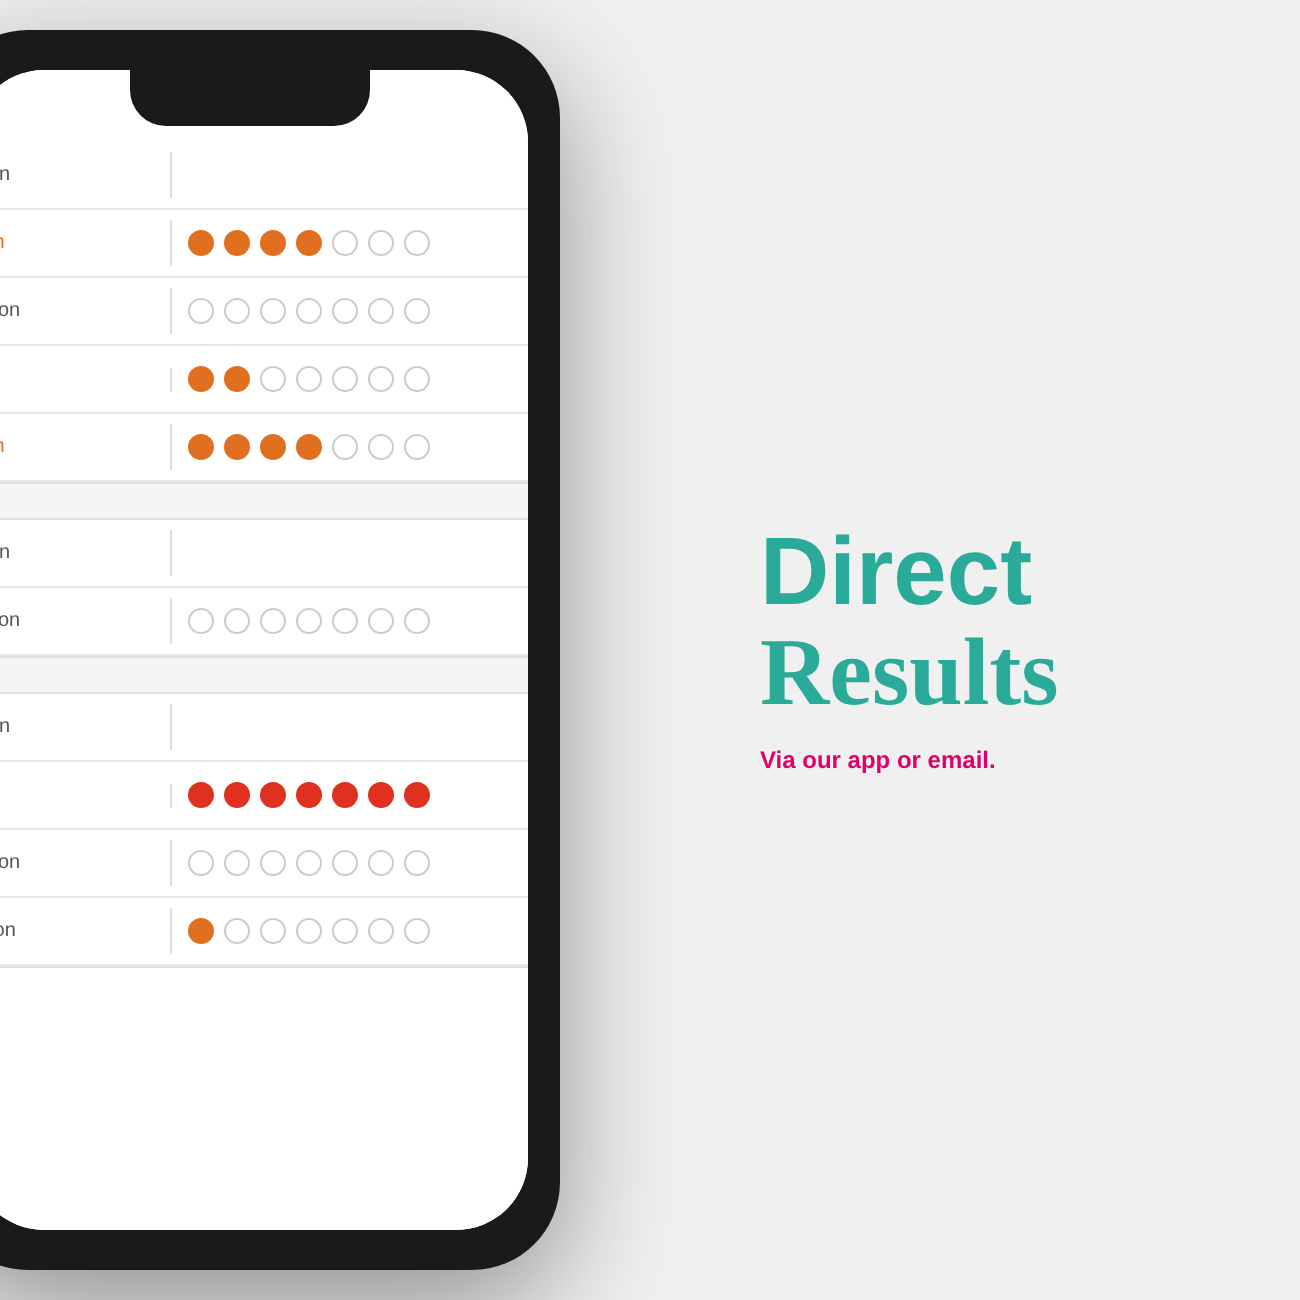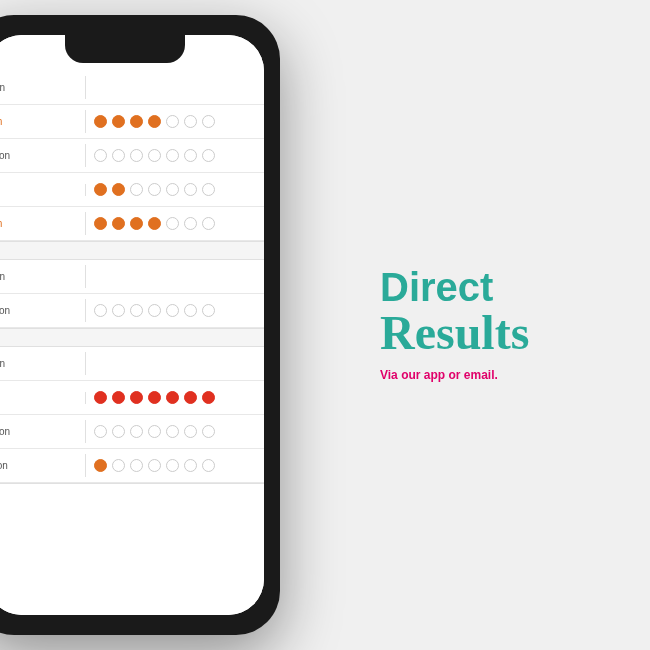--- a/index.html
+++ b/index.html
@@ -126,21 +126,21 @@
       position: absolute;
       right: 30px;
       top: 50%;
       transform: translateY(-50%);
       width: 280px;
       padding-left: 40px;
       z-index: 1;
     }
 
     .heading-direct {
-      font-size: 40px;
+      font-size: 48px;
       font-weight: 900;
       color: #2aaa99;
       line-height: 1.05;
     }
 
     .heading-results {
       font-size: 48px;
       font-weight: 900;
       color: #2aaa99;
       line-height: 1.05;

